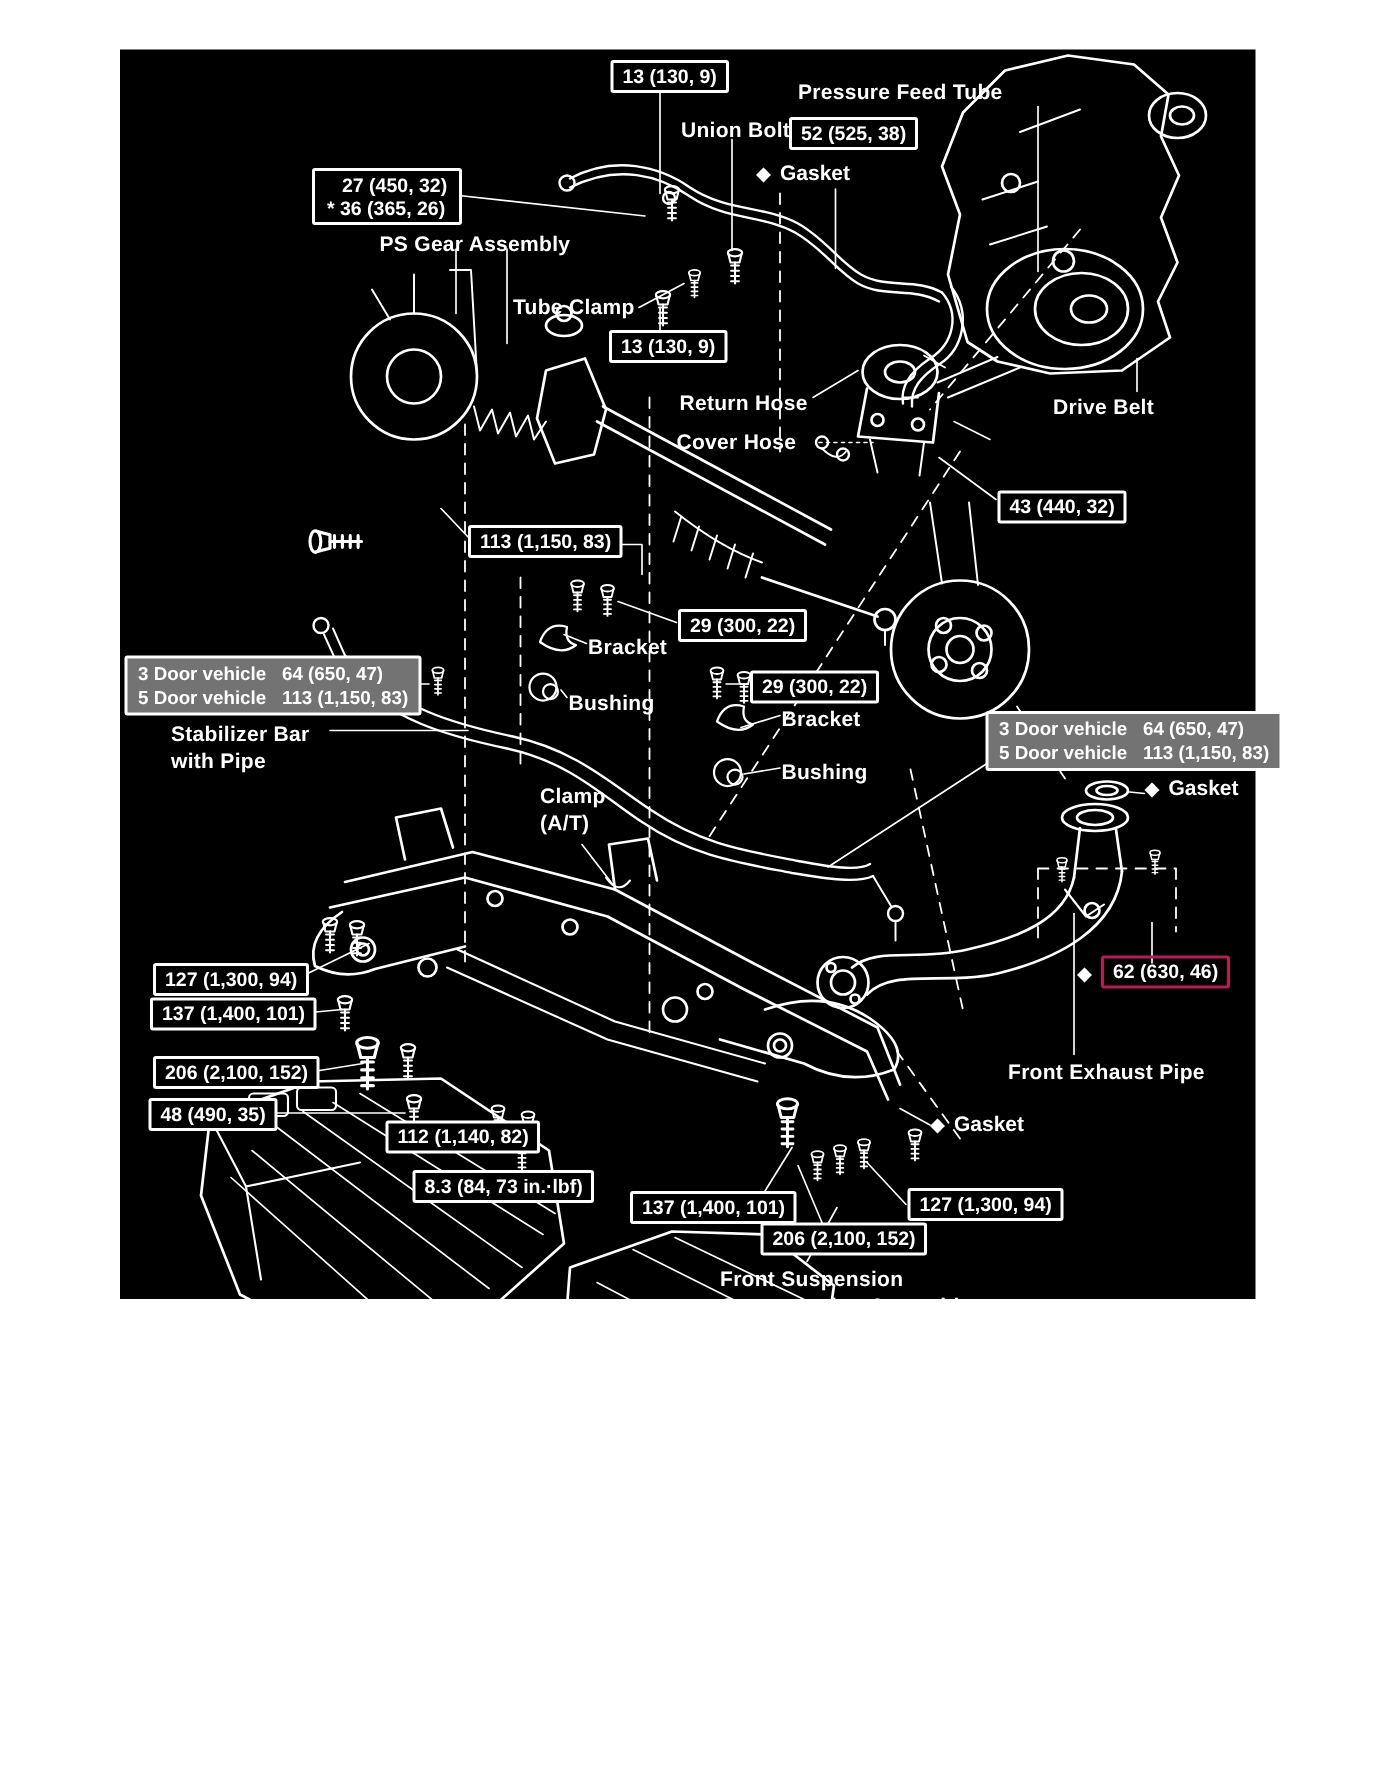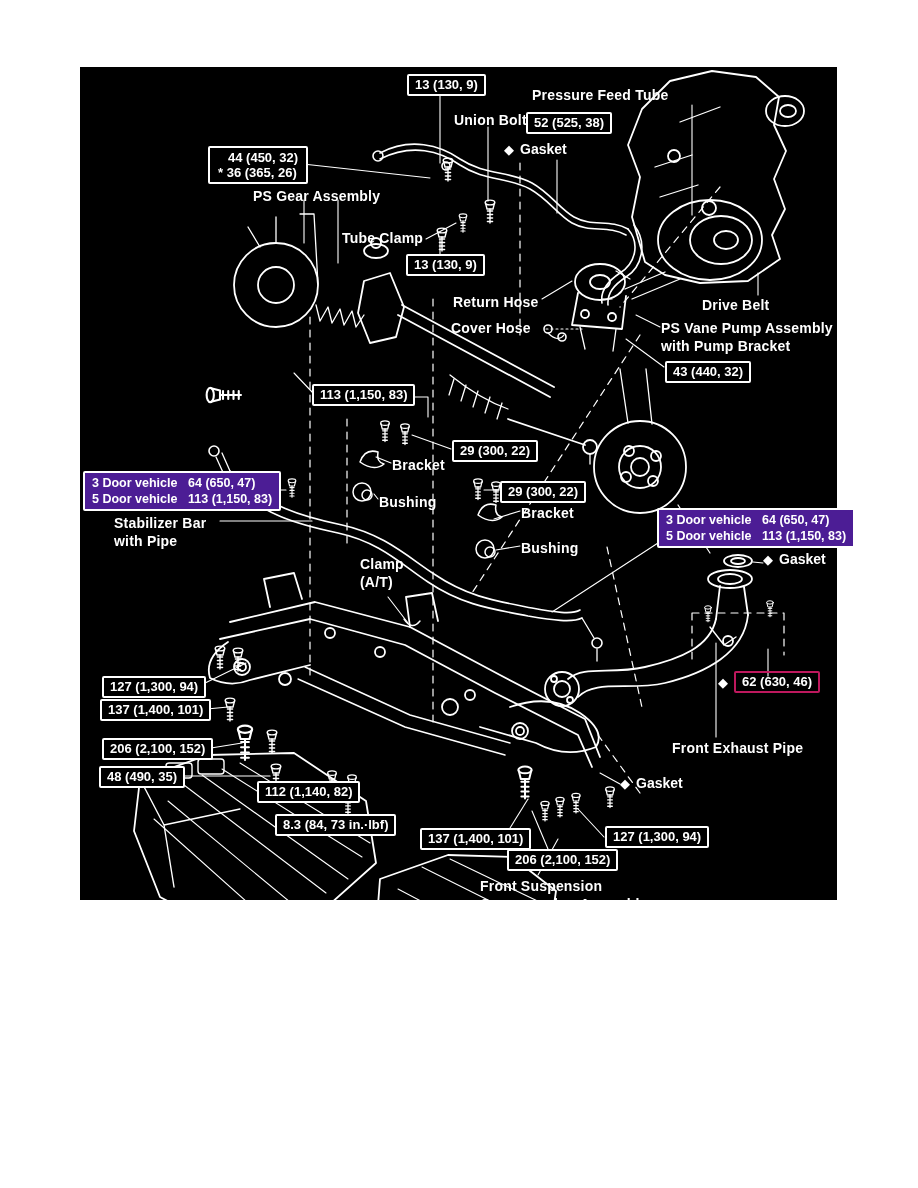--- a/index.html
+++ b/index.html
@@ -1,28 +1,28 @@
 <!DOCTYPE html>
 <html><head>
 <meta charset="utf-8">
 <style>
   html,body{margin:0;padding:0;background:#ffffff;}
   .page{position:relative;width:918px;height:866px;background:#ffffff;overflow:hidden;
-        font-family:"Liberation Sans","DejaVu Sans",sans-serif;margin-top:34px;}
+        font-family:"Liberation Sans","DejaVu Sans",sans-serif;}
   .canvas{position:absolute;left:80px;top:33px;width:757px;height:954px;background:#000000;}
   .art{position:absolute;left:0;top:0;}
   .lbl{position:absolute;color:#fff;font-weight:bold;font-size:14px;line-height:1.3;
        white-space:pre-line;letter-spacing:.2px;}
   .tq{position:absolute;color:#fff;font-weight:bold;font-size:13px;line-height:15px;
       border:2px solid #fff;border-radius:2px;background:#000;padding:1px 6px 2px;white-space:nowrap;}
   .specbox{position:absolute;color:#fff;font-weight:bold;font-size:13px;line-height:15px;
       border:2px solid #fff;border-radius:2px;background:#000;padding:2px 8px;white-space:nowrap;}
   .specbox .ind{padding-left:10px;display:block;}
   .dual{position:absolute;color:#fff;font-weight:bold;font-size:12.5px;line-height:16px;
-      border:2px solid #fff;border-radius:2px;background:#4c1d95;padding:2px 7px;white-space:nowrap;}
+      border:2px solid #fff;border-radius:2px;background:#737373;padding:2px 7px;white-space:nowrap;}
   .dual .row{display:flex;}
   .dual .name{width:96px;}
   .grp{position:absolute;display:flex;align-items:center;gap:6px;color:#fff;font-weight:bold;font-size:14px;}
   .diamond{font-size:13px;line-height:1;}
   .inbox{border:2px solid #be185d;border-radius:2px;padding:1px 6px 2px;font-size:13px;line-height:15px;white-space:nowrap;}
   .screw{display:inline-block;}
 </style>
 </head>
 <body>
 
@@ -251,21 +251,21 @@
         <path d="M560,726 L518,668"></path>
         <path d="M527,480 L563,645"></path>
         <path d="M612,546 H704 M612,546 V592 M704,546 V588"></path>
         <path d="M598,438 L630,486"></path>
       </g>
     </svg>
 
     <div class="tq" style="left:327px;top:7px">13 (130, 9)</div>
     <div class="tq" style="left:446px;top:45px">52 (525, 38)</div>
     <div class="specbox" style="left:128px;top:79px">
-      <span class="ind">44 (450, 32)</span>
+      <span class="ind">27 (450, 32)</span>
       <span>* 36 (365, 26)</span>
     </div>
     <div class="tq" style="left:326px;top:187px">13 (130, 9)</div>
     <div class="tq" style="left:585px;top:294px">43 (440, 32)</div>
     <div class="tq" style="left:232px;top:317px">113 (1,150, 83)</div>
     <div class="tq" style="left:372px;top:373px">29 (300, 22)</div>
     <div class="tq" style="left:420px;top:414px">29 (300, 22)</div>
 
     <div class="dual" style="left:3px;top:404px">
       <span class="row">
@@ -307,22 +307,20 @@
     <div class="lbl" style="left:374px;top:44px">Union Bolt</div>
     <div class="grp" style="left:424px;top:74px">
       <span class="diamond">◆</span>
       <span>Gasket</span>
     </div>
     <div class="lbl" style="left:173px;top:120px">PS Gear Assembly</div>
     <div class="lbl" style="left:262px;top:162px">Tube Clamp</div>
     <div class="lbl" style="left:373px;top:226px">Return Hose</div>
     <div class="lbl" style="left:371px;top:252px">Cover Hose</div>
     <div class="lbl" style="left:622px;top:229px">Drive Belt</div>
-    <div class="lbl" style="left:581px;top:252px">PS Vane Pump Assembly
-with Pump Bracket</div>
     <div class="lbl" style="left:312px;top:389px">Bracket</div>
     <div class="lbl" style="left:299px;top:426px">Bushing</div>
     <div class="lbl" style="left:441px;top:437px">Bracket</div>
     <div class="lbl" style="left:441px;top:472px">Bushing</div>
     <div class="lbl" style="left:34px;top:447px">Stabilizer Bar
 with Pipe</div>
     <div class="lbl" style="left:280px;top:488px">Clamp
 (A/T)</div>
     <div class="grp" style="left:683px;top:484px">
       <span class="diamond">◆</span>

